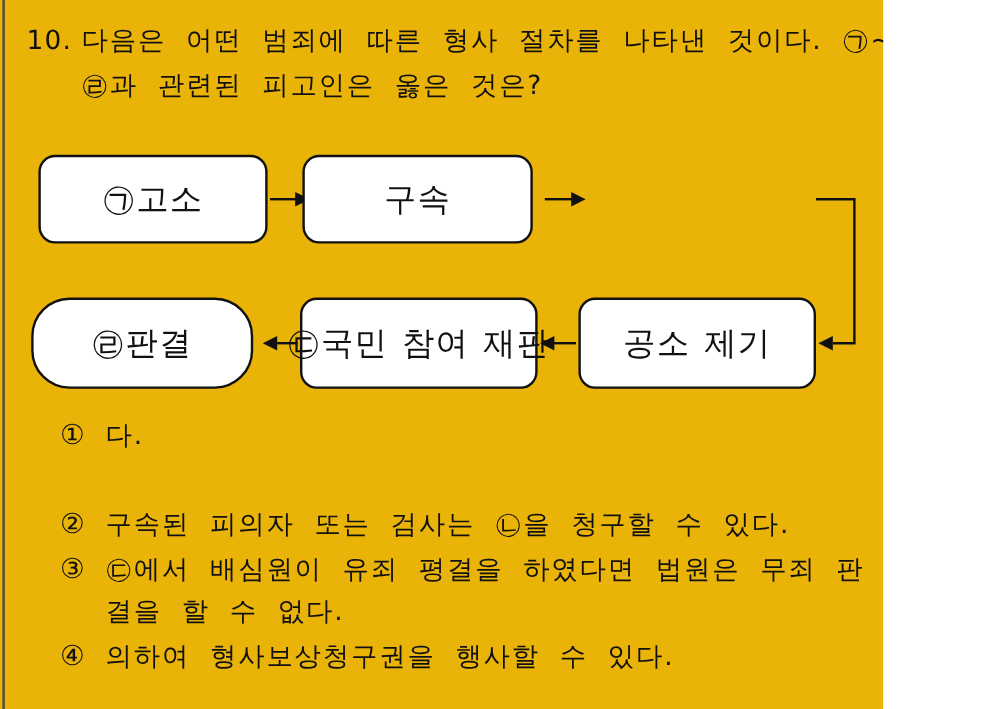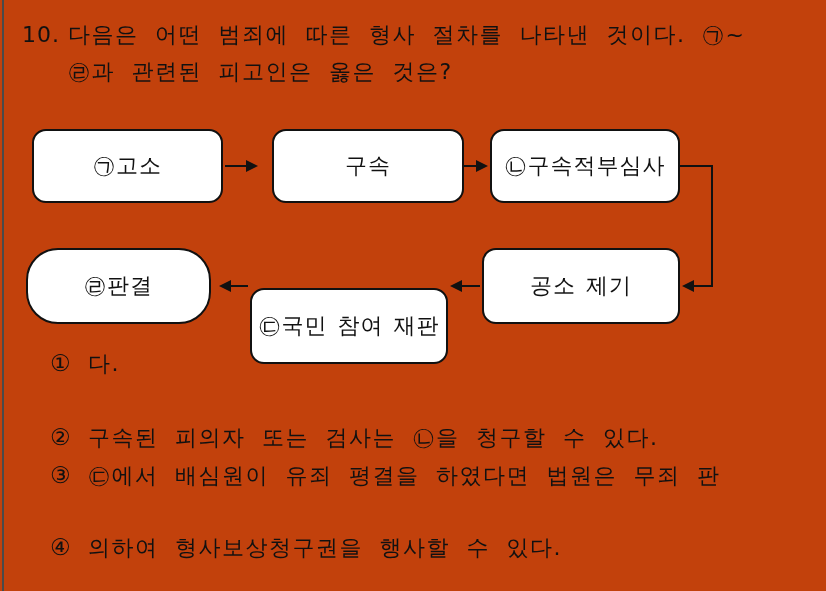--- a/index.html
+++ b/index.html
@@ -1,21 +1,21 @@
 <!DOCTYPE html>
 <html><head>
 <meta charset="utf-8">
 <style>
   * { margin: 0; padding: 0; box-sizing: border-box; }
   html, body { background: #ffffff; }
   .page {
     position: relative;
-    width: 826px;
+    width: 736px;
     height: 591px;
-    background: #c2410c;
+    background: #eab308;
     overflow: hidden;
     font-family: "DejaVu Sans", "Liberation Sans", sans-serif;
     color: #111111;
   }
   .left-rule {
     position: absolute;
     left: 2px; top: 0;
     width: 2px; height: 591px;
     background: #4a4a4a;
   }
@@ -35,21 +35,21 @@
   .q-line2 { padding-left: 46px; }
   
   .fc-box {
     position: absolute;
     border: 2px solid #111111;
     border-radius: 14px;
     background: #ffffff;
     display: flex;
     align-items: center;
     justify-content: center;
-    font-size: 22px;
+    font-size: 27px;
     letter-spacing: 1px;
     word-spacing: 2px;
     white-space: nowrap;
     z-index: 2;
   }
   .connectors {
     position: absolute;
     left: 0; top: 0;
     z-index: 1;
   }
@@ -106,31 +106,28 @@
     </g>
     <g>
       <line x1="248" y1="286" x2="230" y2="286" stroke="#111" stroke-width="2"></line>
       <polygon points="231,280 219,286 231,292" fill="#111"></polygon>
     </g>
   </svg>
 
   <div class="fc-box" style="left:32px; top:129px; width:191px; height:74px;">
     <span>㉠고소</span>
   </div>
-  <div class="fc-box" style="left:272px; top:129px; width:192px; height:74px;">
+  <div class="fc-box" style="left:252px; top:129px; width:192px; height:74px;">
     <span>구속</span>
-  </div>
-  <div class="fc-box" style="left:490px; top:129px; width:190px; height:74px;">
-    <span>㉡구속적부심사</span>
   </div>
 
   <div class="fc-box" style="left:26px; top:248px; width:185px; height:76px;border-radius:32px;">
     <span>㉣판결</span>
   </div>
-  <div class="fc-box" style="left:250px; top:248px; width:198px; height:76px;margin-top:40px;">
+  <div class="fc-box" style="left:250px; top:248px; width:198px; height:76px;">
     <span>㉢국민 참여 재판</span>
   </div>
   <div class="fc-box" style="left:482px; top:248px; width:198px; height:76px;">
     <span>공소 제기</span>
   </div>
 
   <div class="choice" style="top:346px;">
     <span class="marker">①</span>
     <span class="ctext">
       <span class="cline">다.</span>
@@ -141,20 +138,21 @@
     <span class="marker">②</span>
     <span class="ctext">
       <span class="cline">구속된 피의자 또는 검사는 ㉡을 청구할 수 있다.</span>
     </span>
   </div>
 
   <div class="choice" style="top:458px;">
     <span class="marker">③</span>
     <span class="ctext">
       <span class="cline">㉢에서 배심원이 유죄 평결을 하였다면 법원은 무죄 판</span>
+      <span class="cline">결을 할 수 없다.</span>
     </span>
   </div>
 
   <div class="choice" style="top:530px;">
     <span class="marker">④</span>
     <span class="ctext">
       <span class="cline">의하여 형사보상청구권을 행사할 수 있다.</span>
     </span>
   </div>
 

